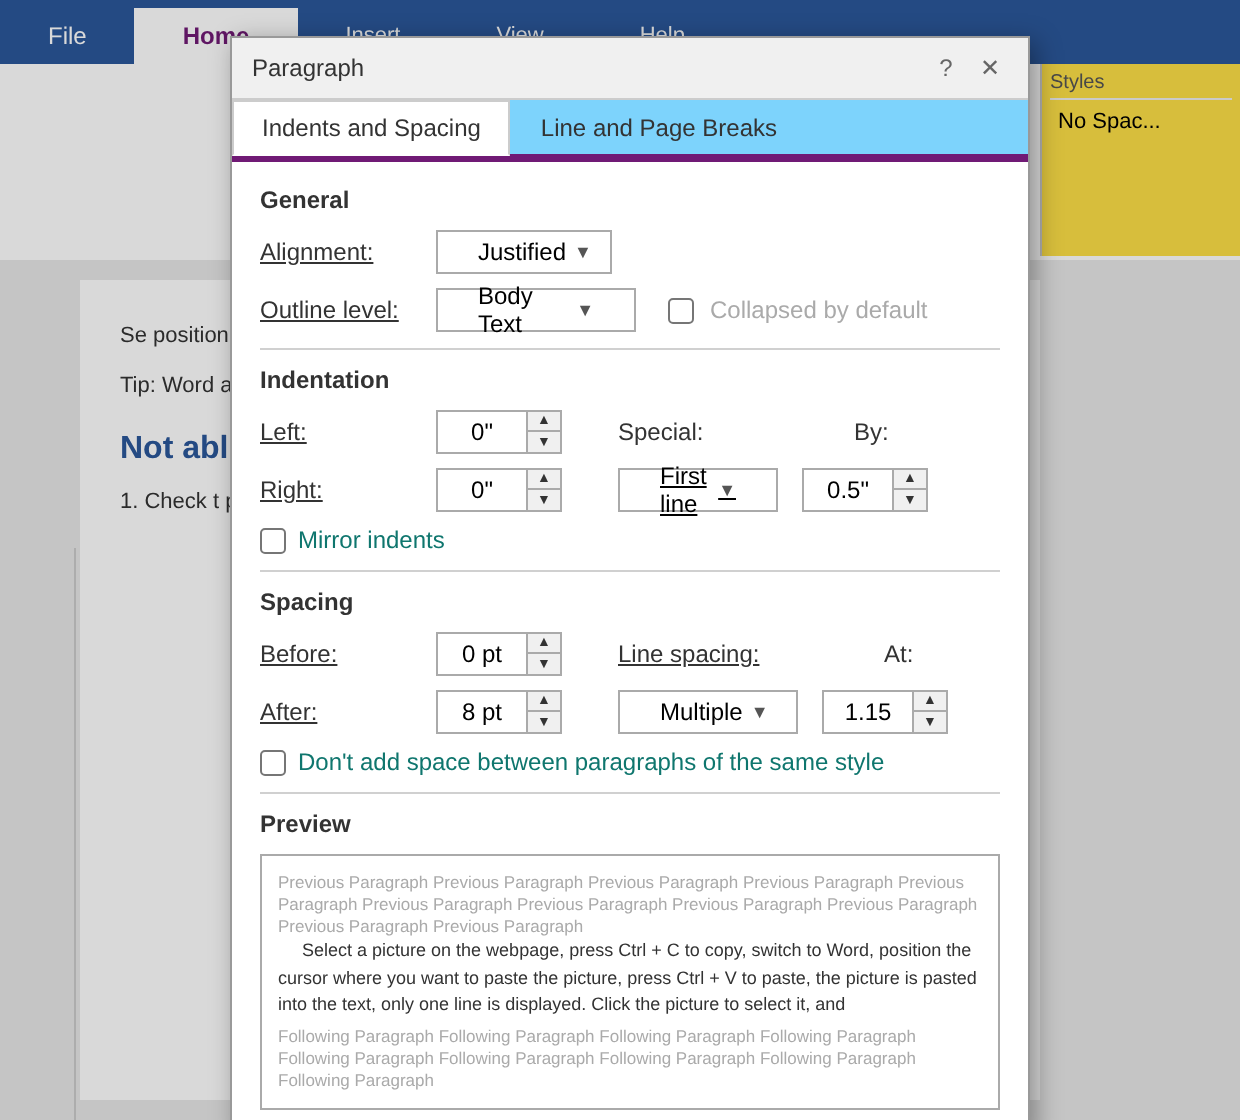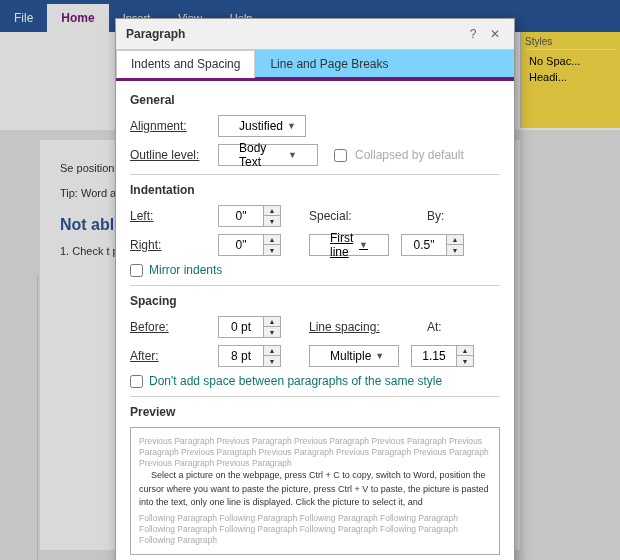--- a/index.html
+++ b/index.html
@@ -31,21 +31,21 @@
     }
 
     .ribbon-tabs {
       display: flex;
       align-items: flex-end;
       height: 32px;
       padding-left: 0;
     }
 
     .ribbon-tab {
-      padding: 6px 14px;
+      padding: 6px 24px;
       font-size: 12px;
       color: #fff;
       cursor: pointer;
       height: 28px;
       display: flex;
       align-items: center;
     }
 
     .ribbon-tab.active {
       background: #fff;
@@ -119,21 +119,21 @@
       padding: 6px 10px;
       display: flex;
       align-items: center;
       justify-content: space-between;
       border-bottom: 1px solid #ccc;
     }
 
     .dialog-title {
       font-size: 12px;
       color: #333;
-      font-weight: bold;
+      font-weight: normal;
     }
 
     .dialog-controls {
       display: flex;
       gap: 4px;
     }
 
     .dialog-btn-small {
       width: 18px;
       height: 18px;
@@ -382,21 +382,20 @@
     <div class="ribbon-tab">File</div>
     <div class="ribbon-tab active">Home</div>
     <div class="ribbon-tab" style="font-size:11px;">Insert</div>
     <div class="ribbon-tab" style="font-size:11px;">View</div>
     <div class="ribbon-tab" style="font-size:11px;">Help</div>
   </div>
   <div class="ribbon-content">
     <div class="styles-panel">
       <div class="styles-header">Styles</div>
       <div class="style-item">No Spac...</div>
-      <div class="style-item">Headi...</div>
     </div>
   </div>
 </div>
 
 <div class="ruler">
   <div class="ruler-content">· · · · · · · · · · · · · · · · · · · · · · · · · · · · ·</div>
 </div>
 
 <div class="doc-area">
   <div class="sidebar-numbers"></div>
@@ -498,21 +497,21 @@
       <div class="form-row">
         <span class="form-label underline">Before:</span>
         <div class="spinner-group">
           <input type="text" class="spinner-input" value="0 pt" style="">
           <div class="spinner-arrows">
             <div class="spinner-arrow">▲</div>
             <div class="spinner-arrow">▼</div>
           </div>
         </div>
         <span class="form-label underline" style="margin-left:20px;">Line spacing:</span>
-        <span class="form-label" style="margin-left:30px;">At:</span>
+        <span class="form-label" style="margin-left:45px;">At:</span>
       </div>
 
       <div class="form-row">
         <span class="form-label underline">After:</span>
         <div class="spinner-group">
           <input type="text" class="spinner-input" value="8 pt" style="">
           <div class="spinner-arrows">
             <div class="spinner-arrow">▲</div>
             <div class="spinner-arrow">▼</div>
           </div>

